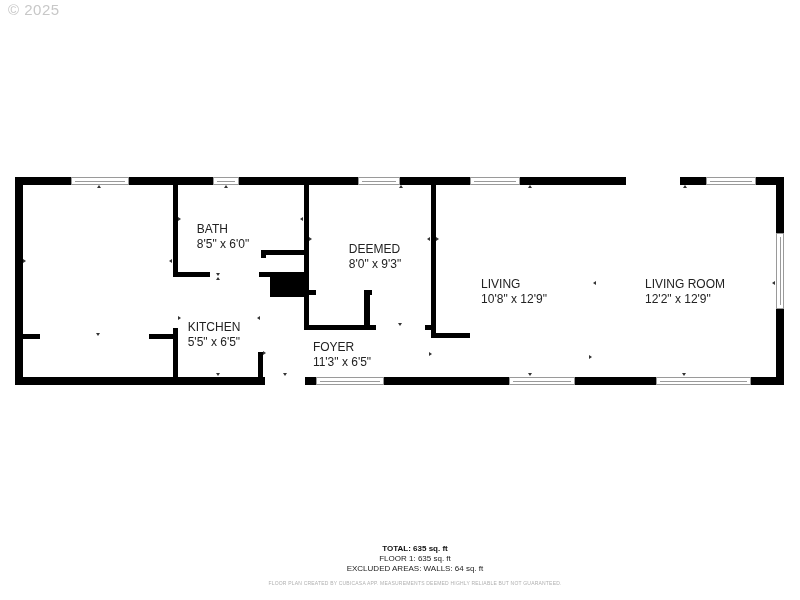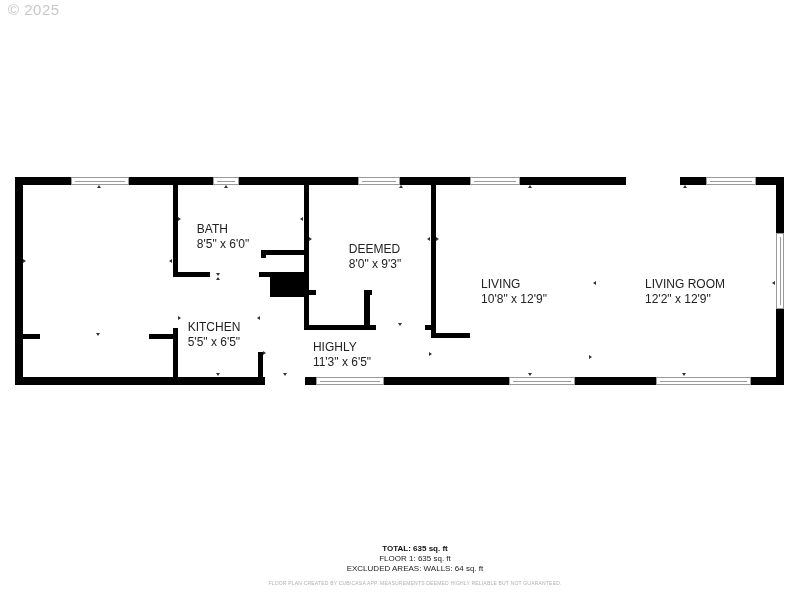--- a/index.html
+++ b/index.html
@@ -114,21 +114,21 @@
   </div>
   <div class="label" style="left:685px; top:277px;">
     <div>LIVING ROOM</div>
     <div>12'2" x 12'9"</div>
   </div>
   <div class="label" style="left:214px; top:320px;">
     <div>KITCHEN</div>
     <div>5'5" x 6'5"</div>
   </div>
   <div class="label" style="left:342px; top:340px;">
-    <div>HIGHLY</div>
+    <div>FOYER</div>
     <div>11'3" x 6'5"</div>
   </div>
 </div>
 
 <div class="summary">
   <div class="total">TOTAL: 635 sq. ft</div>
   <div class="line">FLOOR 1: 635 sq. ft</div>
   <div class="line">EXCLUDED AREAS: WALLS: 64 sq. ft</div>
   <div class="disclaimer">FLOOR PLAN CREATED BY CUBICASA APP. MEASUREMENTS DEEMED HIGHLY RELIABLE BUT NOT GUARANTEED.</div>
 </div>

